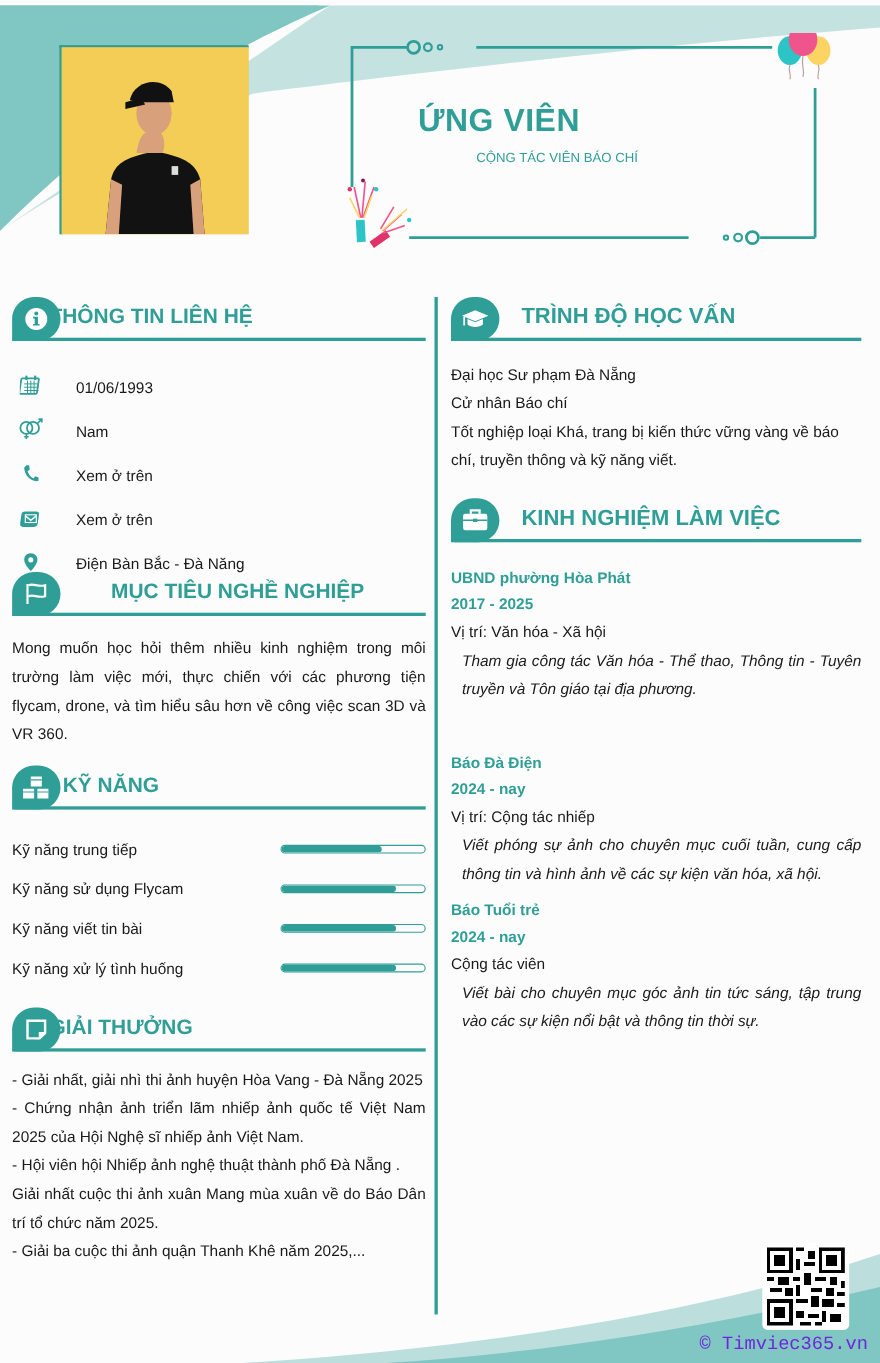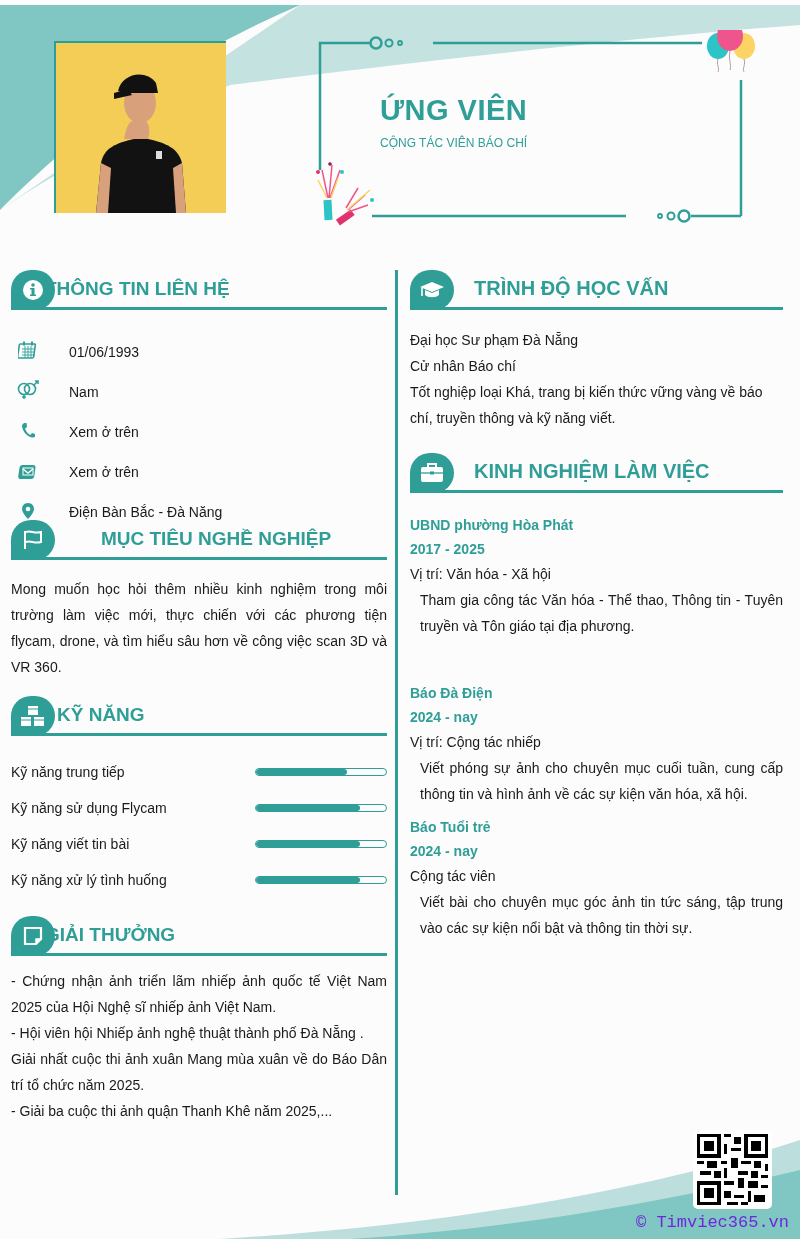--- a/index.html
+++ b/index.html
@@ -21,21 +21,21 @@
   .photo {
     position: absolute; left: 56px; top: 43px; width: 170px; height: 170px;
     overflow: hidden; background: #f2c94c;
   }
   .name-frame { position: absolute; left: 310px; top: 30px; width: 450px; height: 210px; }
   .name {
     position: absolute; left: 380px; top: 94px; width: 200px; 
     font-size: 29px; font-weight: bold; color: #2f9e97; letter-spacing: 0.5px;
   }
   .job {
-    position: absolute; left: 380px; top: 136px; width: 200px; text-align: left;
+    position: absolute; left: 380px; top: 136px; width: 200px; text-align: right;
     font-size: 12px; color: #2f9e97; text-transform: uppercase;
   }
 
   
   .col-left { position: absolute; left: 11px; top: 270px; width: 376px; }
   .col-right { position: absolute; left: 410px; top: 270px; width: 373px; }
   .divider { position: absolute; left: 395px; top: 270px; width: 3px; height: 925px; background: #2f9e97; }
 
   .sec-head {
     position: relative; height: 40px; display: flex; align-items: center;
@@ -59,21 +59,21 @@
   .para { font-size: 14px; line-height: 26px; text-align: justify; }
   .mt16 { margin-top: 16px; }
 
   .skill-row { display: flex; align-items: center; justify-content: space-between; height: 36px; font-size: 14px; }
   .bar { width: 132px; height: 8px; border: 1.5px solid #2f9e97; border-radius: 5px; position: relative; overflow: hidden; }
   .bar .fill { position: absolute; left: 0; top: 0; bottom: 0; background: #2f9e97; border-radius: 5px; }
 
   .exp-company { font-size: 14px; font-weight: bold; color: #2f9e97; line-height: 24px; }
   .exp-time { font-size: 14px; font-weight: bold; color: #2f9e97; line-height: 24px; }
   .exp-pos { font-size: 14px; line-height: 26px; }
-  .exp-desc { font-size: 14px; line-height: 26px; padding-left: 10px; text-align: justify; }
+  .exp-desc { font-size: 14px; line-height: 26px; padding-left: 10px; text-align: justify; font-style: italic; }
 
   .qr { position: absolute; left: 693px; top: 1130px; width: 79px; height: 79px; background: #fff; border-radius: 5px; padding: 4px; }
   .copyright {
     position: absolute; left: 636px; top: 1213px; font-family: "Liberation Mono", "DejaVu Sans Mono", monospace;
     font-size: 17px; color: #6d28d9;
   }
 </style>
 </head>
 <body>
 
@@ -249,20 +249,21 @@
   <div class="sec-head" style="margin-top:18px;">
     <div class="circle">
       <svg width="22" height="22" viewBox="0 0 22 22">
           <path d="M3 3 L19 3 L19 14 L14 19 L3 19 Z" fill="none" stroke="#fff" stroke-width="2.2"></path>
           <path d="M14 19 L14 14 L19 14" fill="#fff" stroke="#fff" stroke-width="1.5"></path>
         </svg>
     </div>
     <div class="title">GIẢI THƯỞNG</div>
   </div>
   <div style="margin-top:12px;">
+    <p class="para">- Giải nhất, giải nhì thi ảnh huyện Hòa Vang - Đà Nẵng 2025</p>
     <p class="para">- Chứng nhận ảnh triển lãm nhiếp ảnh quốc tế Việt Nam 2025 của Hội Nghệ sĩ nhiếp ảnh Việt Nam.</p>
     <p class="para">- Hội viên hội Nhiếp ảnh nghệ thuật thành phố Đà Nẵng .</p>
     <p class="para">Giải nhất cuộc thi ảnh xuân Mang mùa xuân về do Báo Dân trí tổ chức năm 2025.</p>
     <p class="para">- Giải ba cuộc thi ảnh quận Thanh Khê năm 2025,...</p>
   </div>
 </div>
 
 <div class="col-right">
 
   <div class="sec-head">

